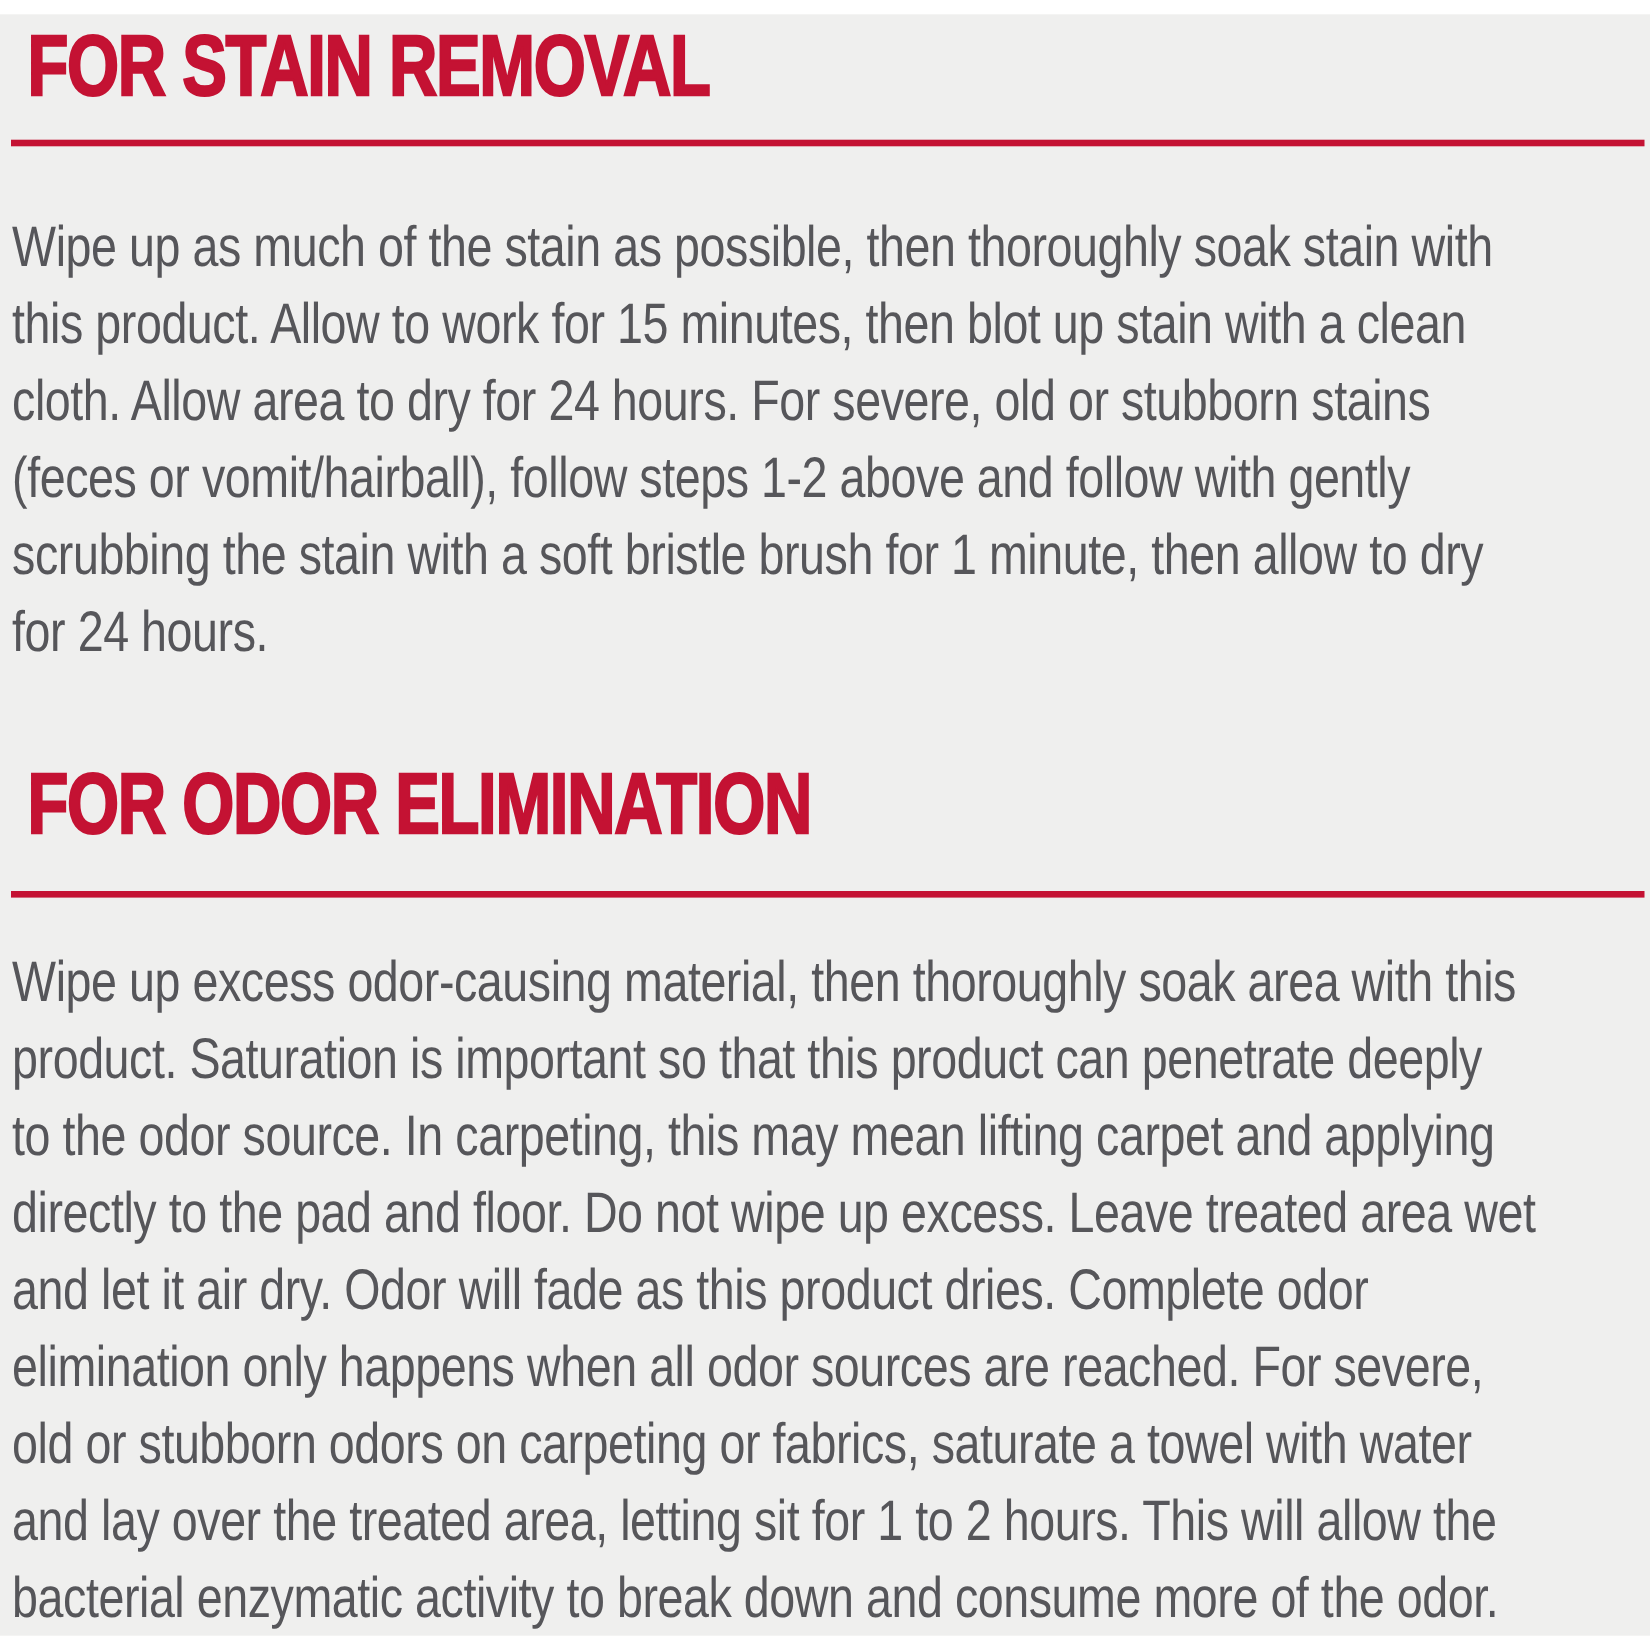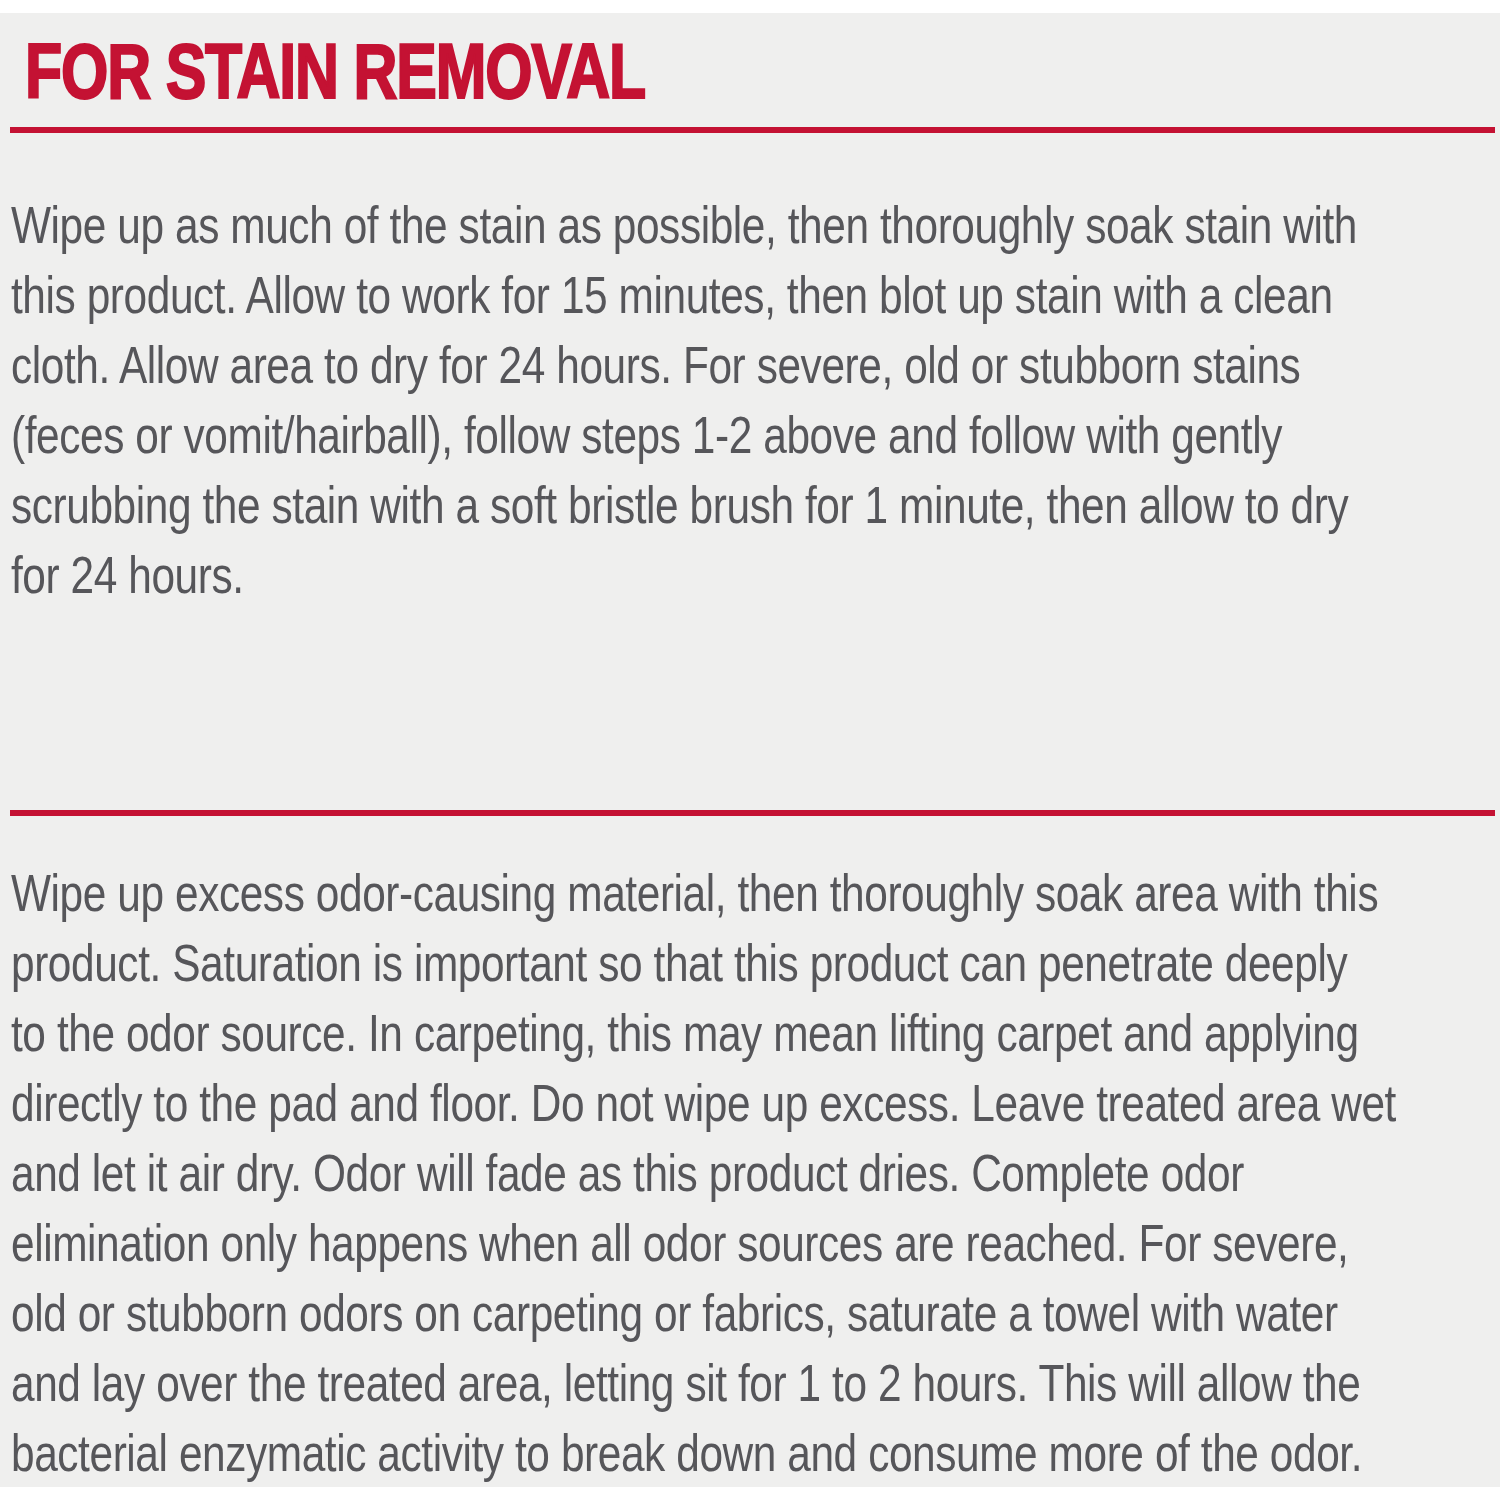--- a/index.html
+++ b/index.html
@@ -47,21 +47,21 @@
     width: 1860px;
     margin: 0;
     font-size: 52px;
     line-height: 70px;
     color: var(--text, #56565a);
     white-space: pre-line;
     transform: scaleX(0.815);
     transform-origin: 0 0;
     letter-spacing: -0.5px;
   }
-  .pos-h1   { top: 19px; }
+  .pos-h1   { top: 7px; }
   .pos-r1   { top: 114px; }
   .pos-p1   { top: 177px; }
   .pos-h2   { top: 678px; }
   .pos-r2   { top: 797px; }
   .pos-p2   { top: 845px; }
 </style>
 </head>
 <body>
 
 <div class="label-panel">
@@ -70,20 +70,23 @@
     <span class="condense">FOR STAIN REMOVAL</span>
   </h2>
   <div class="heading-rule pos-r1"></div>
   <p class="body-text pos-p1">Wipe up as much of the stain as possible, then thoroughly soak stain with
 this product. Allow to work for 15 minutes, then blot up stain with a clean
 cloth. Allow area to dry for 24 hours. For severe, old or stubborn stains
 (feces or vomit/hairball), follow steps 1-2 above and follow with gently
 scrubbing the stain with a soft bristle brush for 1 minute, then allow to dry
 for 24 hours.</p>
 
+  <h2 class="section-heading pos-h2">
+    <span class="condense">FOR ODOR ELIMINATION</span>
+  </h2>
   <div class="heading-rule pos-r2"></div>
   <p class="body-text pos-p2">Wipe up excess odor-causing material, then thoroughly soak area with this
 product. Saturation is important so that this product can penetrate deeply
 to the odor source. In carpeting, this may mean lifting carpet and applying
 directly to the pad and floor. Do not wipe up excess. Leave treated area wet
 and let it air dry. Odor will fade as this product dries. Complete odor
 elimination only happens when all odor sources are reached. For severe,
 old or stubborn odors on carpeting or fabrics, saturate a towel with water
 and lay over the treated area, letting sit for 1 to 2 hours. This will allow the
 bacterial enzymatic activity to break down and consume more of the odor.</p>

